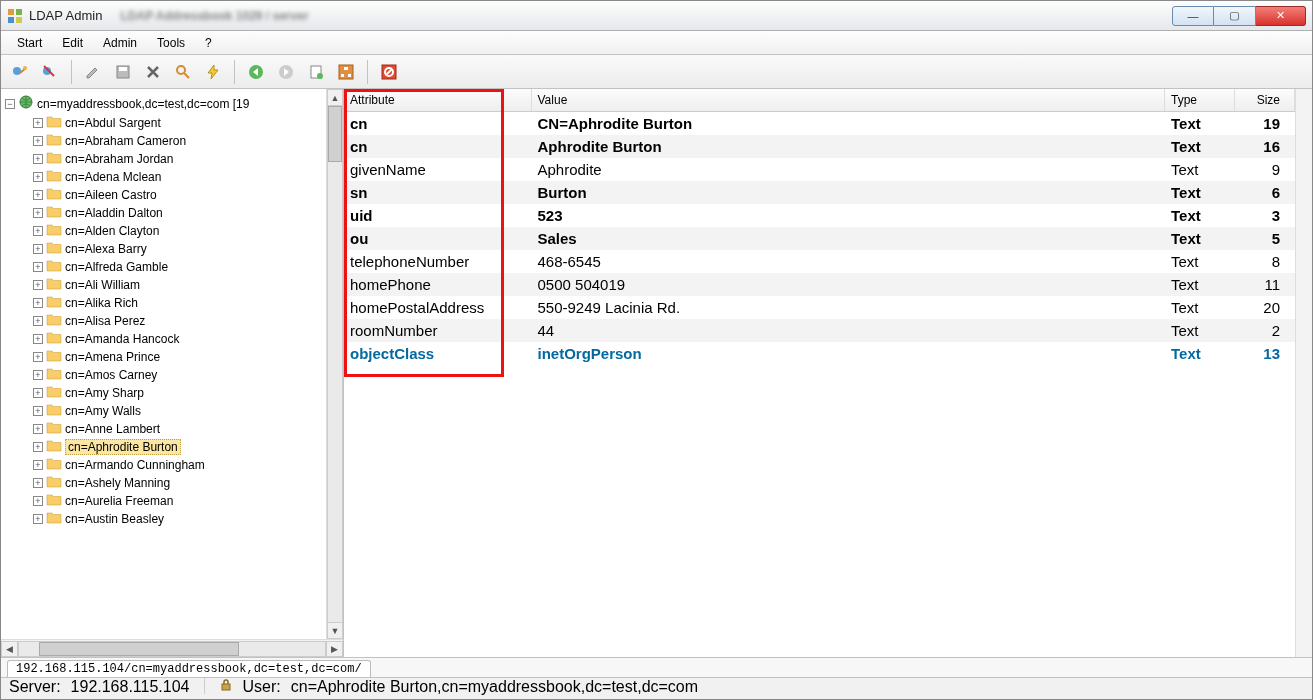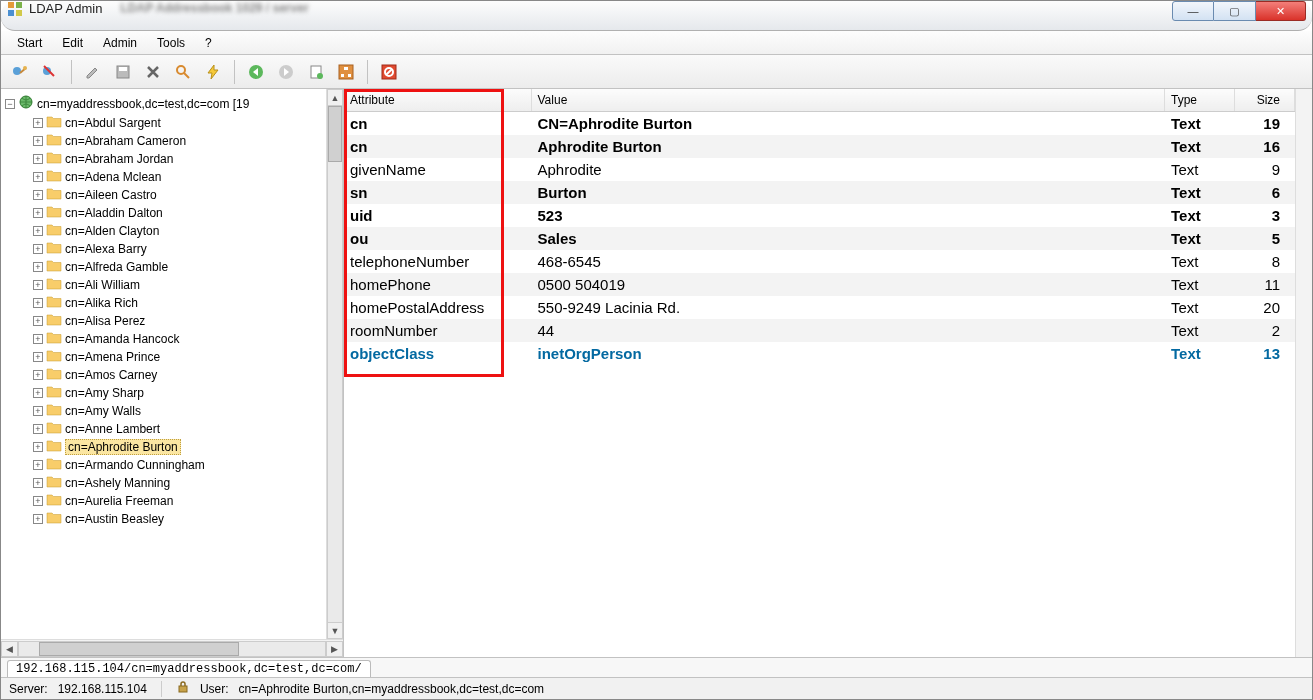--- a/index.html
+++ b/index.html
@@ -14,23 +14,22 @@
   display: flex;
   flex-direction: column;
   border: 1px solid #888;
 }
 
 .titlebar {
   height: 30px;
   background: linear-gradient(#fdfdfd, #e5e8ec);
   border-bottom: 1px solid #b0b0b0;
   display: flex;
-  align-items: flex-start;
+  align-items: center;
   padding: 0 6px;
-  border-radius: 14px;
 }
 .titlebar .app-icon { width:16px; height:16px; margin-right:6px; display:inline-block; }
 .titlebar .title { font-size:13px; color:#222; }
 .titlebar .blur { filter: blur(2px); color:#888; margin-left:18px; font-weight:bold; }
 .win-controls { margin-left:auto; display:flex; gap:0; }
 .win-btn {
   width:42px; height:20px; border:1px solid #6a8bb0; border-left:none;
   background:linear-gradient(#f2f6fb,#d3e2f3);
   display:flex; align-items:center; justify-content:center; font-size:11px;
   color:#333;
@@ -81,21 +80,21 @@
 .attr-table tr.striped td{ background:#f3f3f3; }
 .attr-table td.bold{ font-weight:bold; }
 .attr-table td.blue{ color:#0369a1; }
 .attr-table .col-attr{ width:187px; }
 .attr-table .col-type{ width:70px; }
 .attr-table .col-size{ width:60px; text-align:right; padding-right:14px;}
 .attr-highlight{ position:absolute; border:3px solid #e11; pointer-events:none; }
 
 .path-tab{ height:20px; border-top:1px solid #c2c2c2; display:flex; align-items:flex-end; padding-left:6px; background:#f7f7f7;font-family:Liberation Mono, monospace;}
 .path-tab .tab{ border:1px solid #bbb; border-bottom:none; background:#fff; padding:1px 8px; font-size:12px; border-radius:3px 3px 0 0;}
-.statusbar{ height:22px; border-top:1px solid #c2c2c2; background:#f1f1f1; display:flex; align-items:center; padding:0 8px; gap:10px; font-size:12px;}
+.statusbar{ height:22px; border-top:1px solid #c2c2c2; background:#f1f1f1; display:flex; align-items:flex-start; padding:0 8px; gap:10px; font-size:16px;}
 .statusbar .sep{ width:1px; height:16px; background:#ccc; margin:0 4px;}
 
 .folder-svg{ fill:#f8cd6a; stroke:#c79a2f; stroke-width:0.5;}
 .globe-svg{ fill:#6ab96a; stroke:#2f7a2f;}
 .attr-wrap{ position:relative; flex:1; }
 </style>
 </head>
 <body>
 
 <div class="titlebar">

